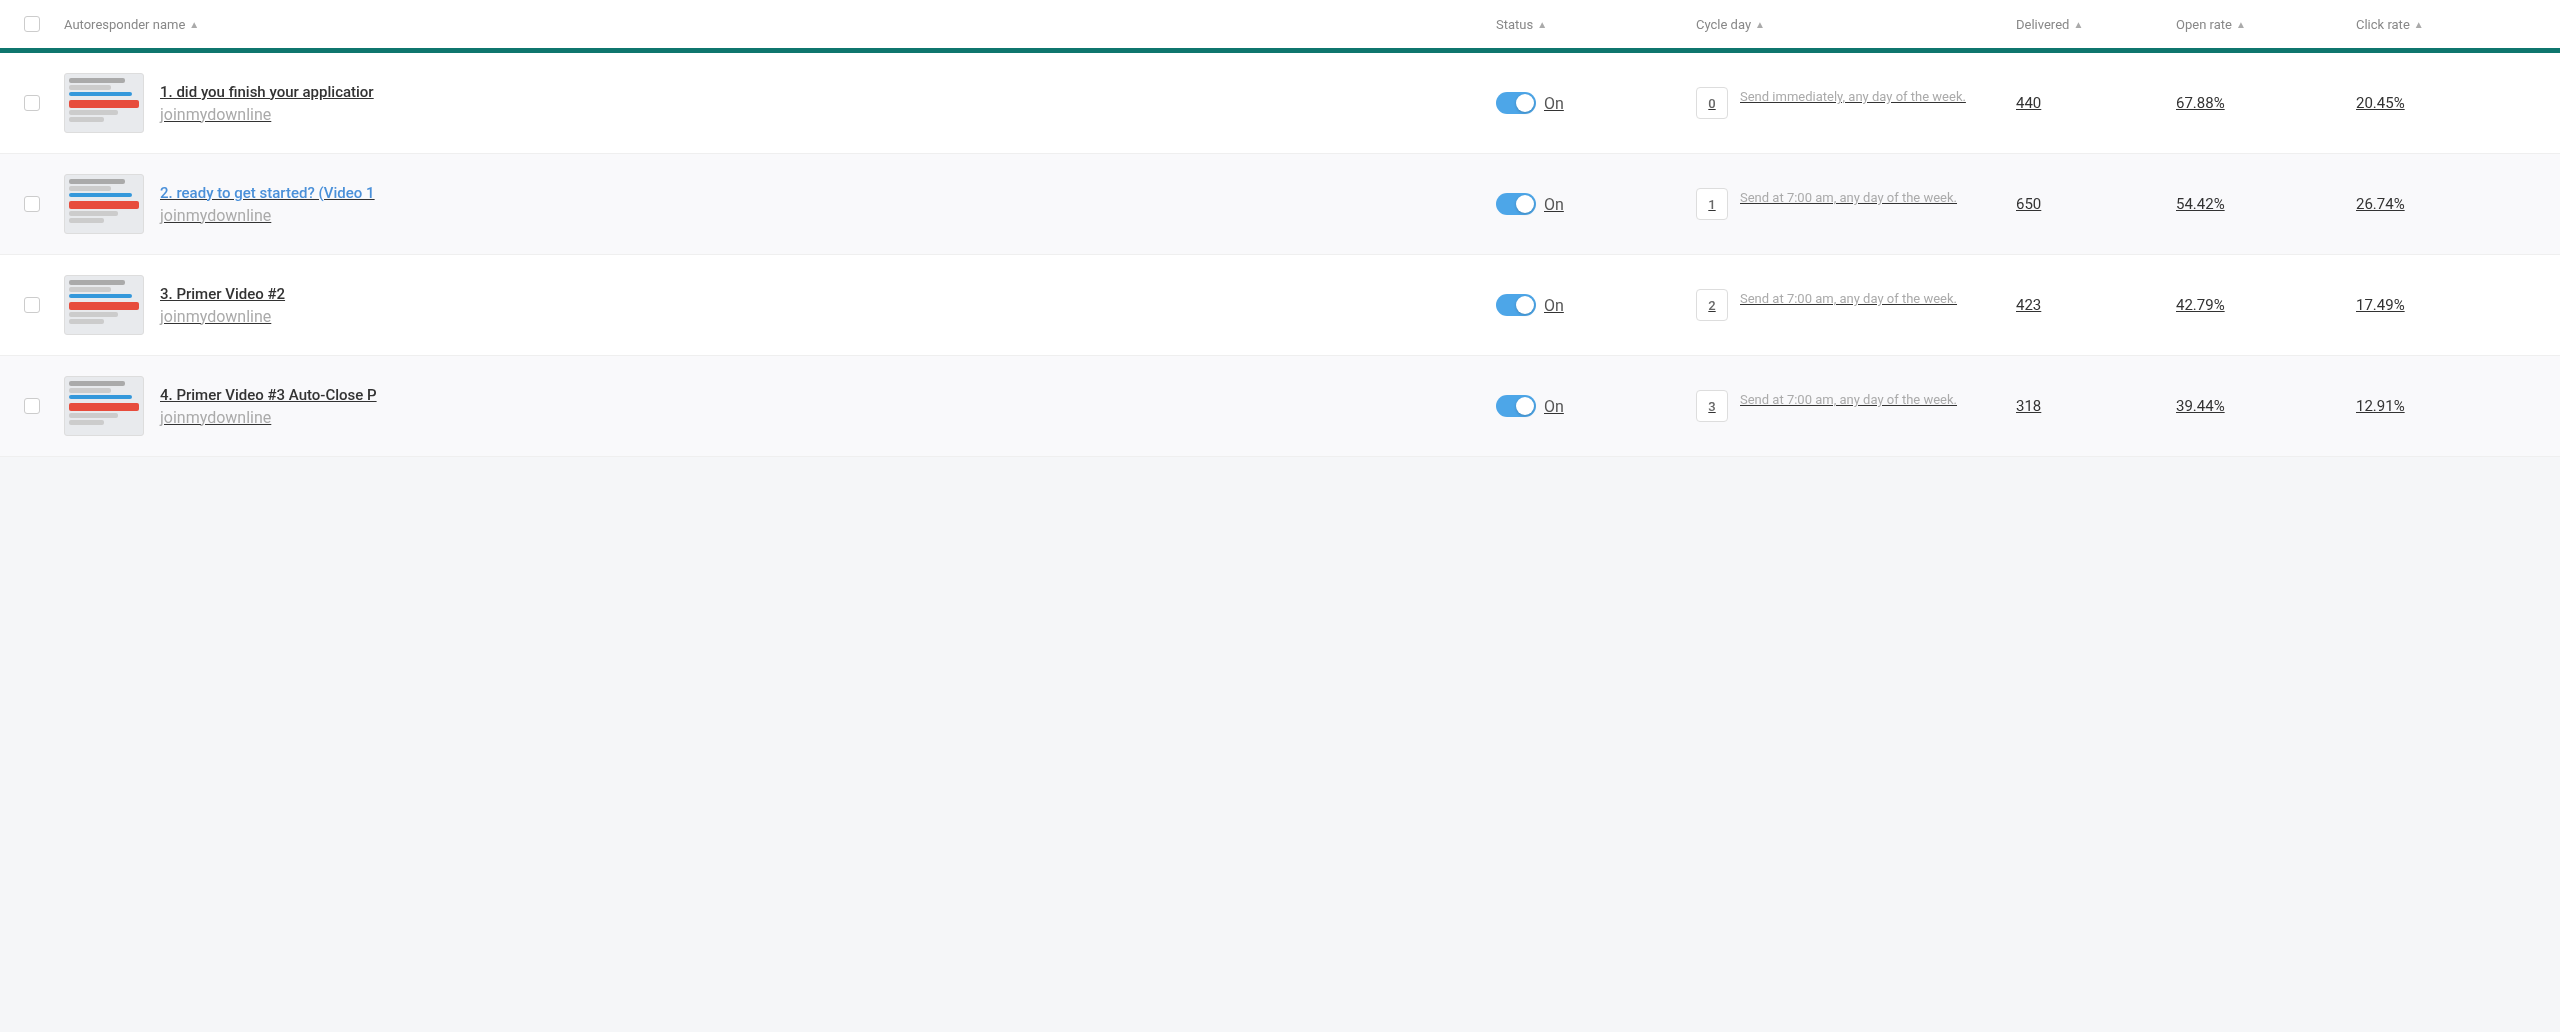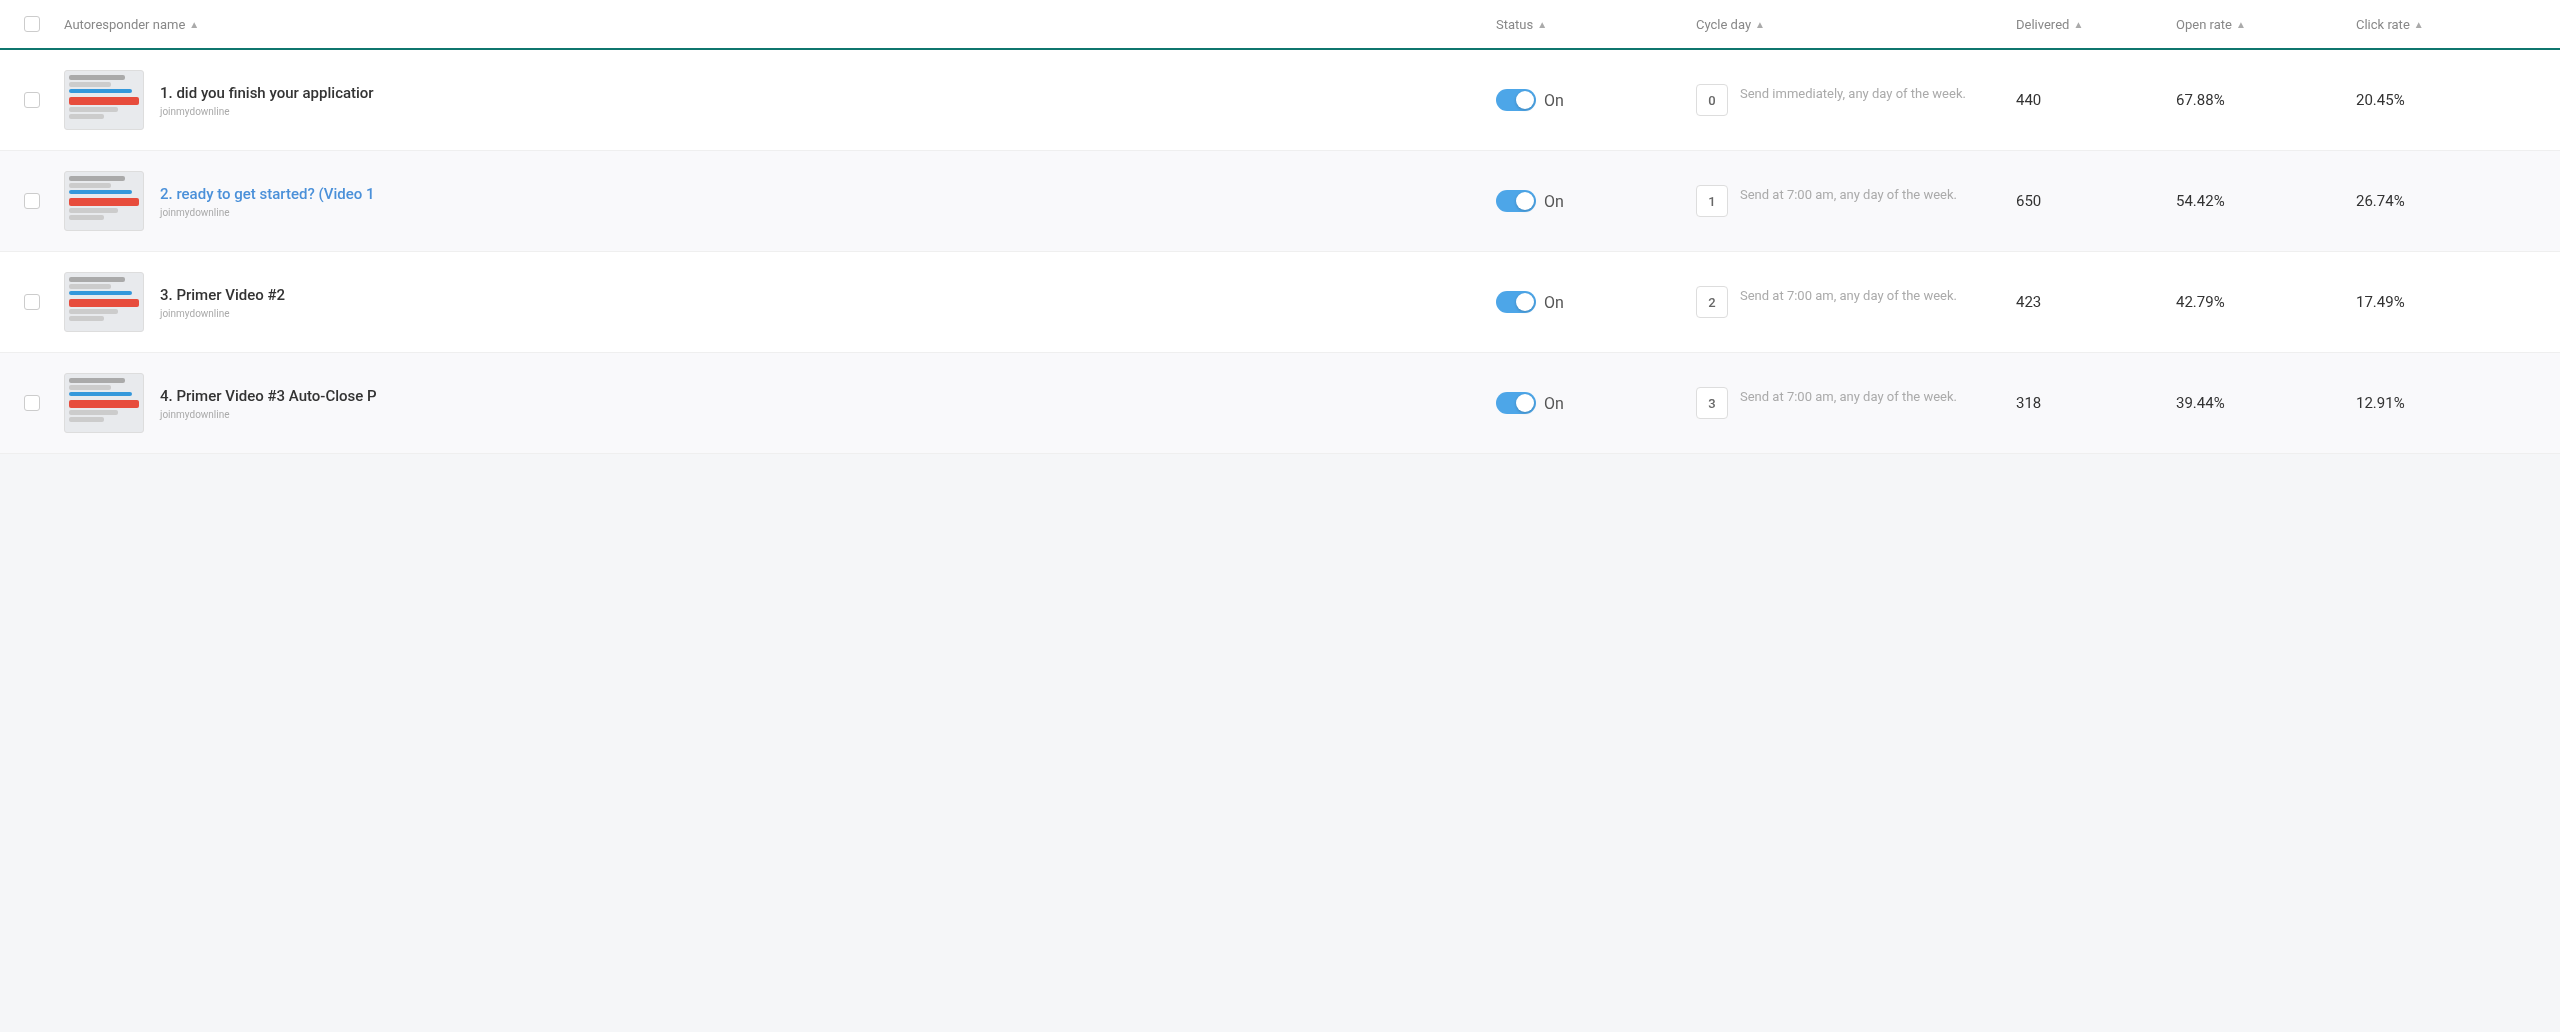--- a/index.html
+++ b/index.html
@@ -10,21 +10,21 @@
       font-size: 14px;
     }
     .table-container {
       width: 100%;
       background: #fff;
     }
     .table-header {
       display: grid;
       grid-template-columns: 40px 1fr 200px 320px 160px 180px 180px;
       padding: 16px 24px;
-      border-bottom: 2px solid #0f766e;
+      border-bottom: 5px solid #0f766e;
       background: #fff;
       align-items: center;
     }
     .header-cell {
       color: #888;
       font-size: 13px;
       font-weight: 400;
       display: flex;
       align-items: center;
       gap: 4px;
@@ -38,20 +38,21 @@
       font-size: 10px;
       color: #aaa;
     }
     .table-row {
       display: grid;
       grid-template-columns: 40px 1fr 200px 320px 160px 180px 180px;
       padding: 20px 24px;
       border-bottom: 1px solid #efefef;
       align-items: center;
       background: #fff;
+      text-decoration: underline;
     }
     .table-row:nth-child(even) {
       background: #f9f9fb;
     }
     .checkbox-cell {
       display: flex;
       align-items: center;
     }
     .checkbox {
       width: 16px;
@@ -102,21 +103,21 @@
     .row-title {
       font-size: 15px;
       font-weight: 500;
       color: #333;
     }
     .row-title.link {
       color: #4a90d9;
       cursor: pointer;
     }
     .row-subtitle {
-      font-size: 10px;
+      font-size: 16px;
       color: #aaa;
     }
     .status-cell {
       display: flex;
       align-items: center;
       gap: 8px;
     }
     .toggle {
       width: 40px;
       height: 22px;

